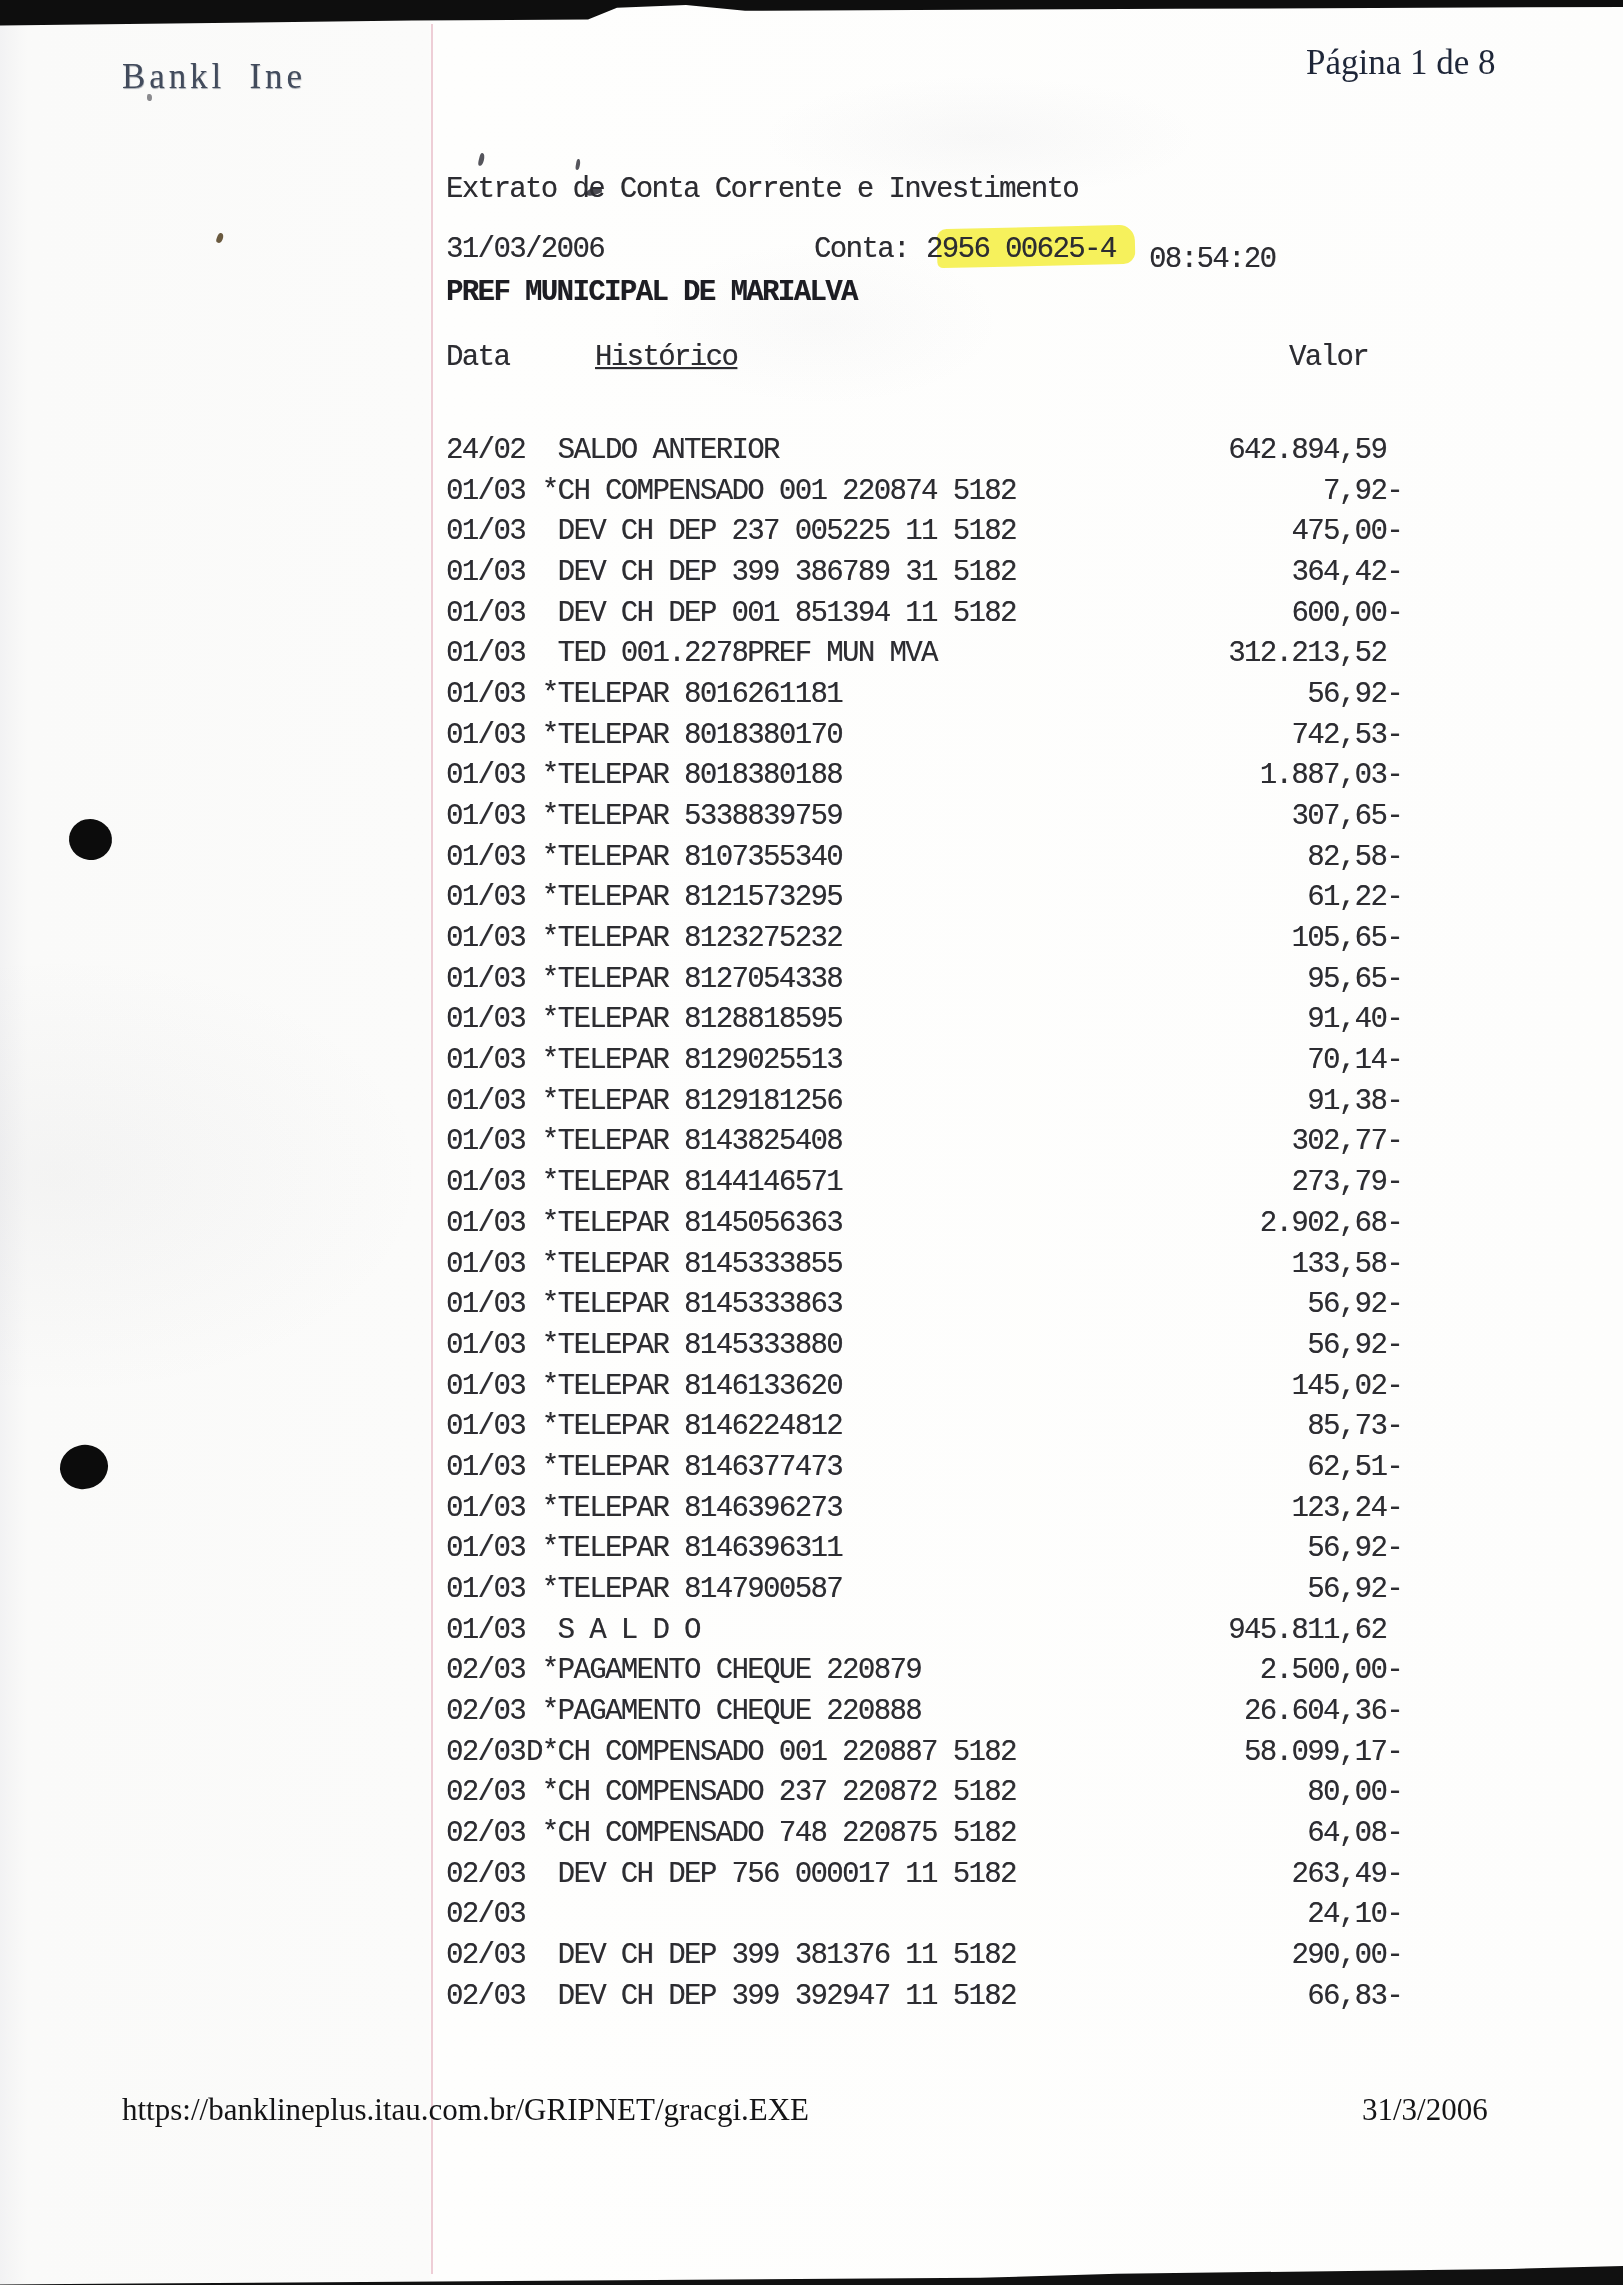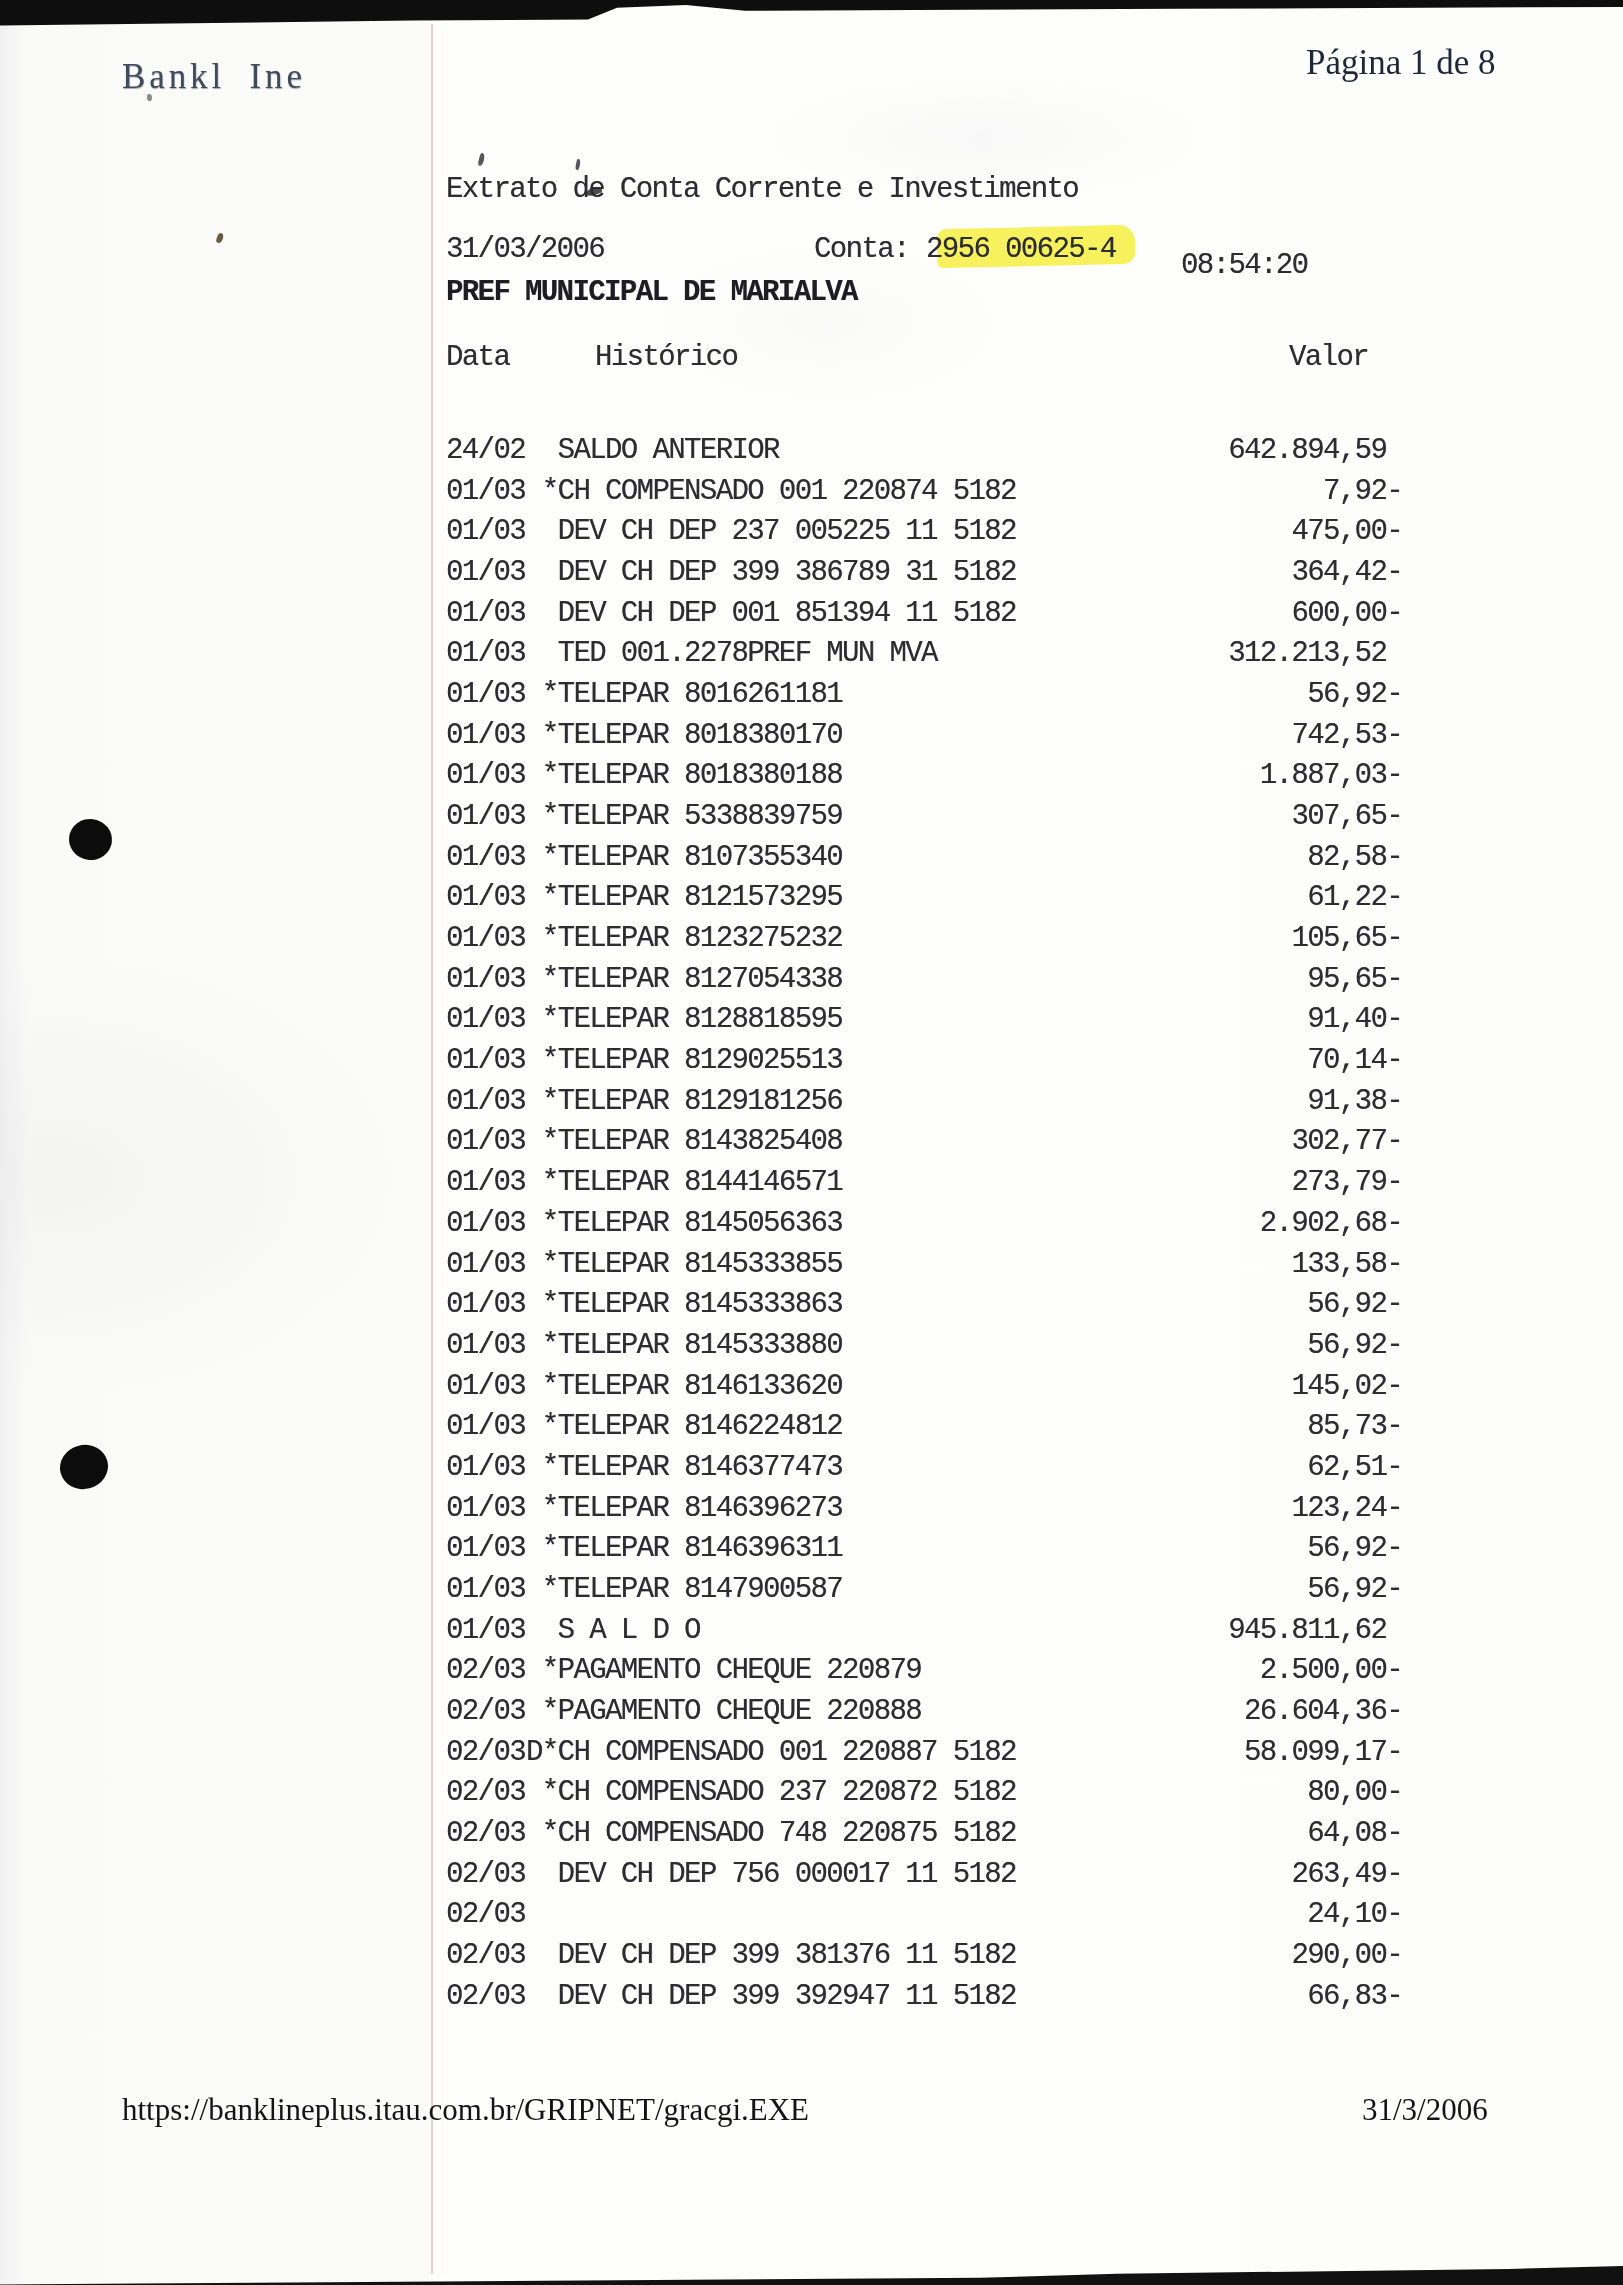--- a/index.html
+++ b/index.html
@@ -52,32 +52,32 @@
   }
   .mono{
     font-size:29px;letter-spacing:-1.6px;color:#2c2c31;white-space:pre;
     text-shadow:0.3px 0.3px 0.5px rgba(44,44,49,0.55);
   }
   .doc-title{position:absolute;left:446px;top:173px;}
   .meta-line{position:absolute;left:0;top:233px;width:1623px;height:39px;}
   .m-date{position:absolute;left:446px;top:0;}
   .m-contalabel{position:absolute;left:814px;top:0;}
   .m-acct{position:absolute;left:926px;top:0;z-index:2;}
-  .m-time{position:absolute;left:1149px;top:16px;margin-left:32px;}
+  .m-time{position:absolute;left:1149px;top:10px;}
   .hl-mark{
     position:absolute;left:937px;top:-5.9px;width:198px;height:39px;z-index:1;
     opacity:0.82;transform:rotate(-1.3deg);
     border-radius:9.8px 15.7px 11.8px 5.9px;
   }
   .holder{position:absolute;left:446px;top:276px;font-weight:bold;color:#1d1d23;}
 
   
   .thead{position:absolute;left:0;top:341px;width:1623px;height:39px;}
   .th-data{position:absolute;left:446px;}
-  .th-hist{position:absolute;left:595px;}
+  .th-hist{position:absolute;left:595px;text-decoration:underline;}
   .th-valor{position:absolute;left:1289px;}
   .rows{position:absolute;left:446px;top:434px;width:956px;height:1588px;}
   .row{position:absolute;left:0;width:956px;height:37px;}
   .c-date{position:absolute;left:0;top:0;}
   .c-hist{position:absolute;left:80px;top:0;}
   .c-val{position:absolute;right:0;top:0;text-align:right;}
 
   
   .footer-url{
     position:absolute;left:122px;top:2092px;

